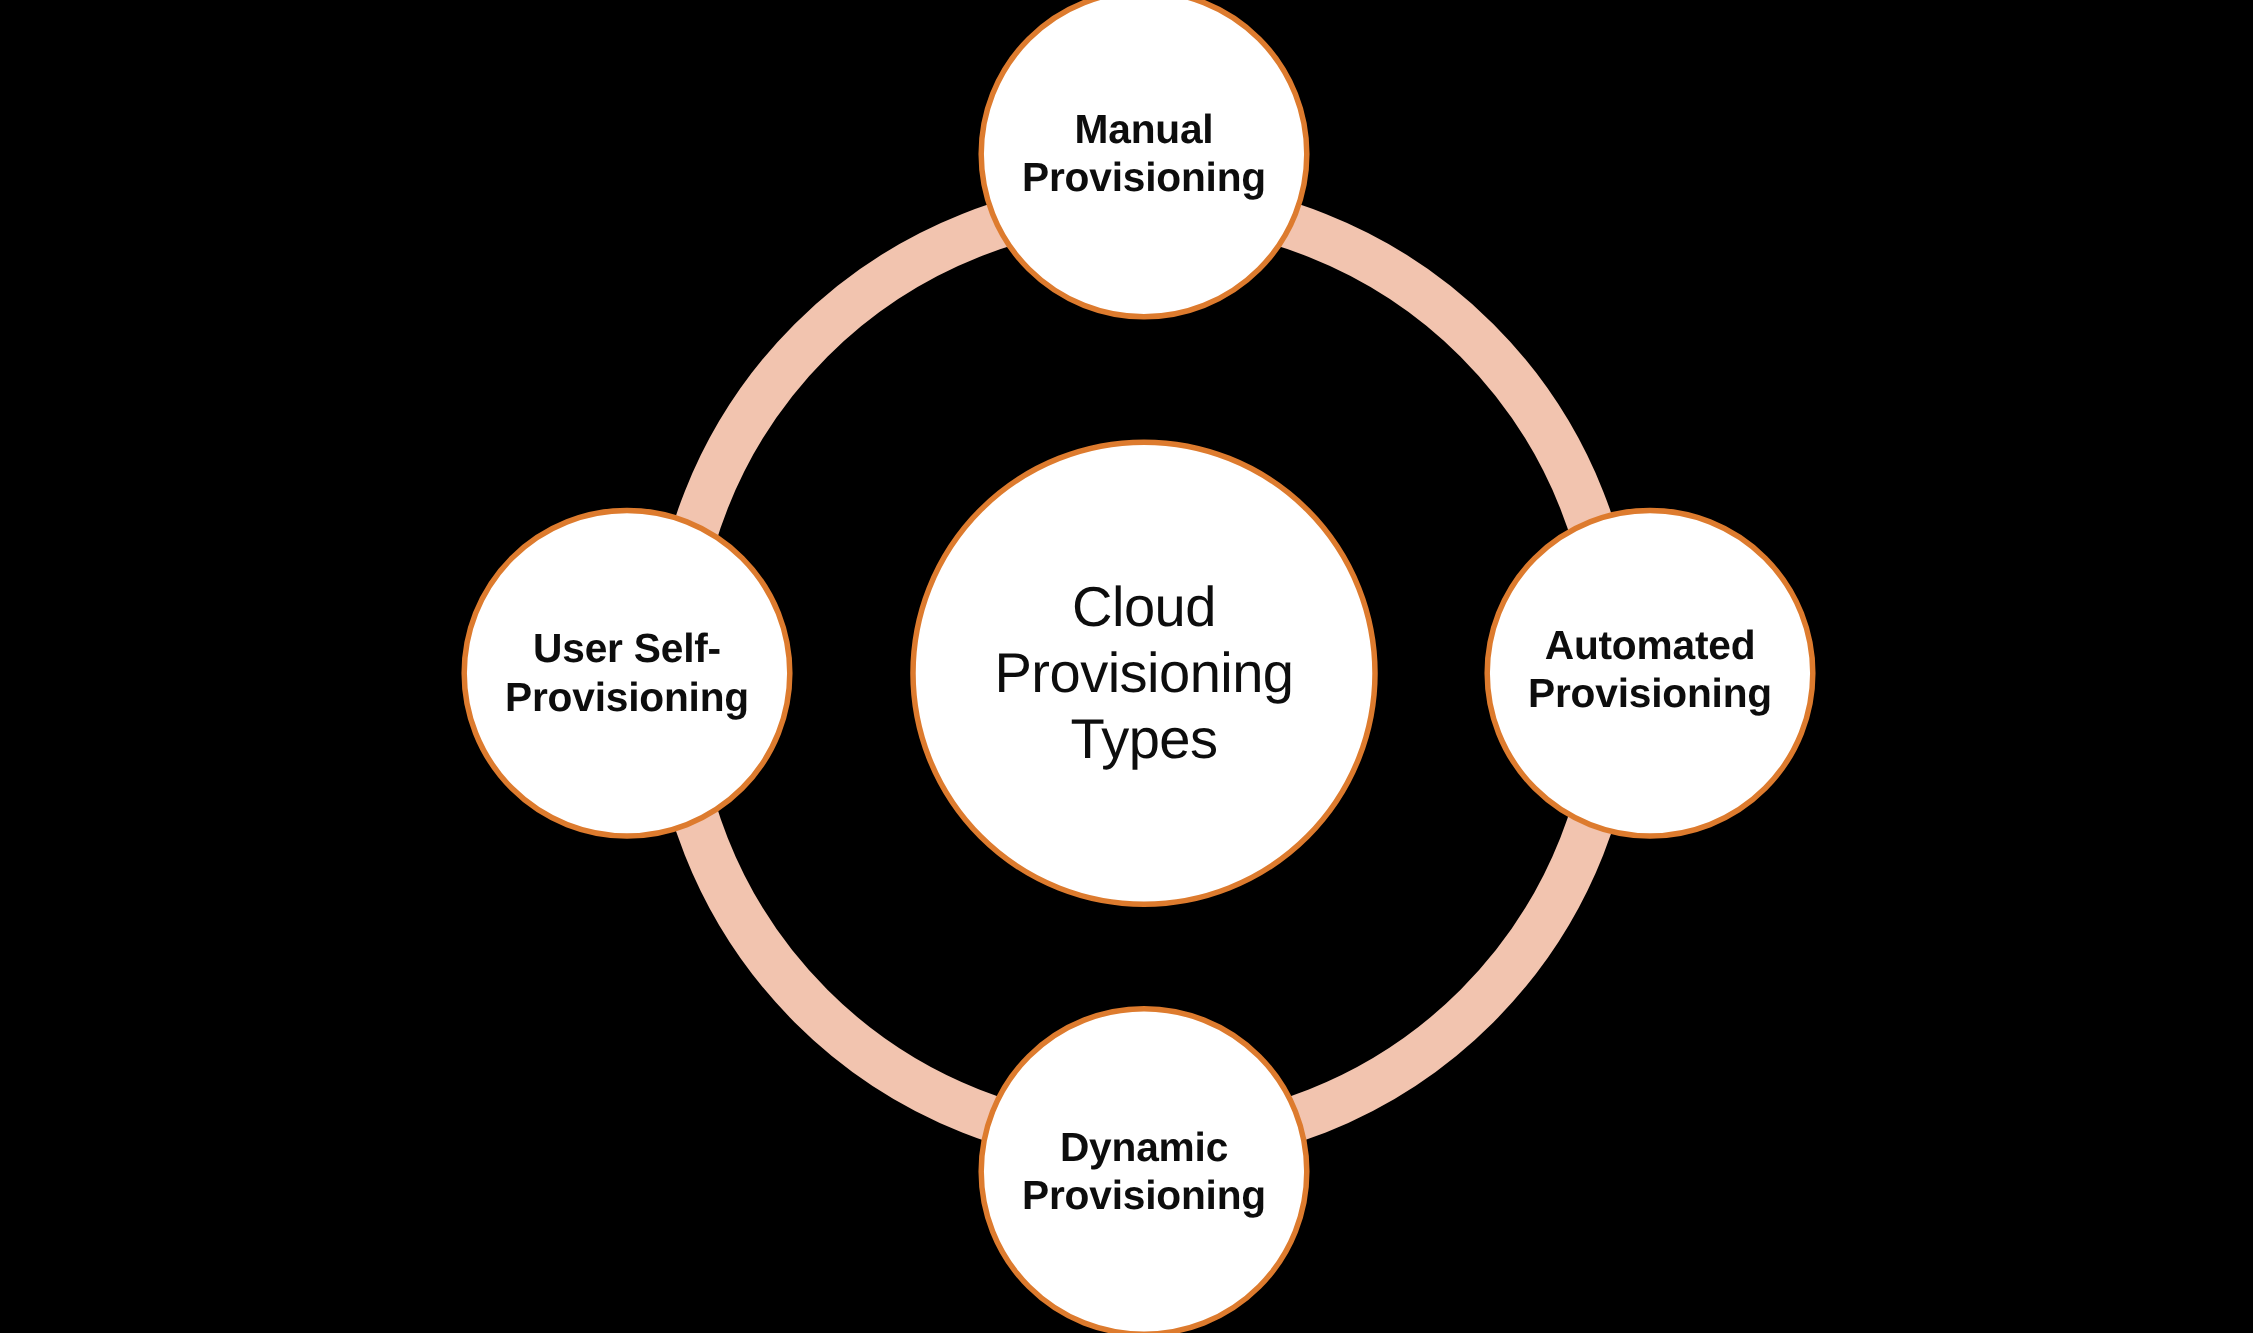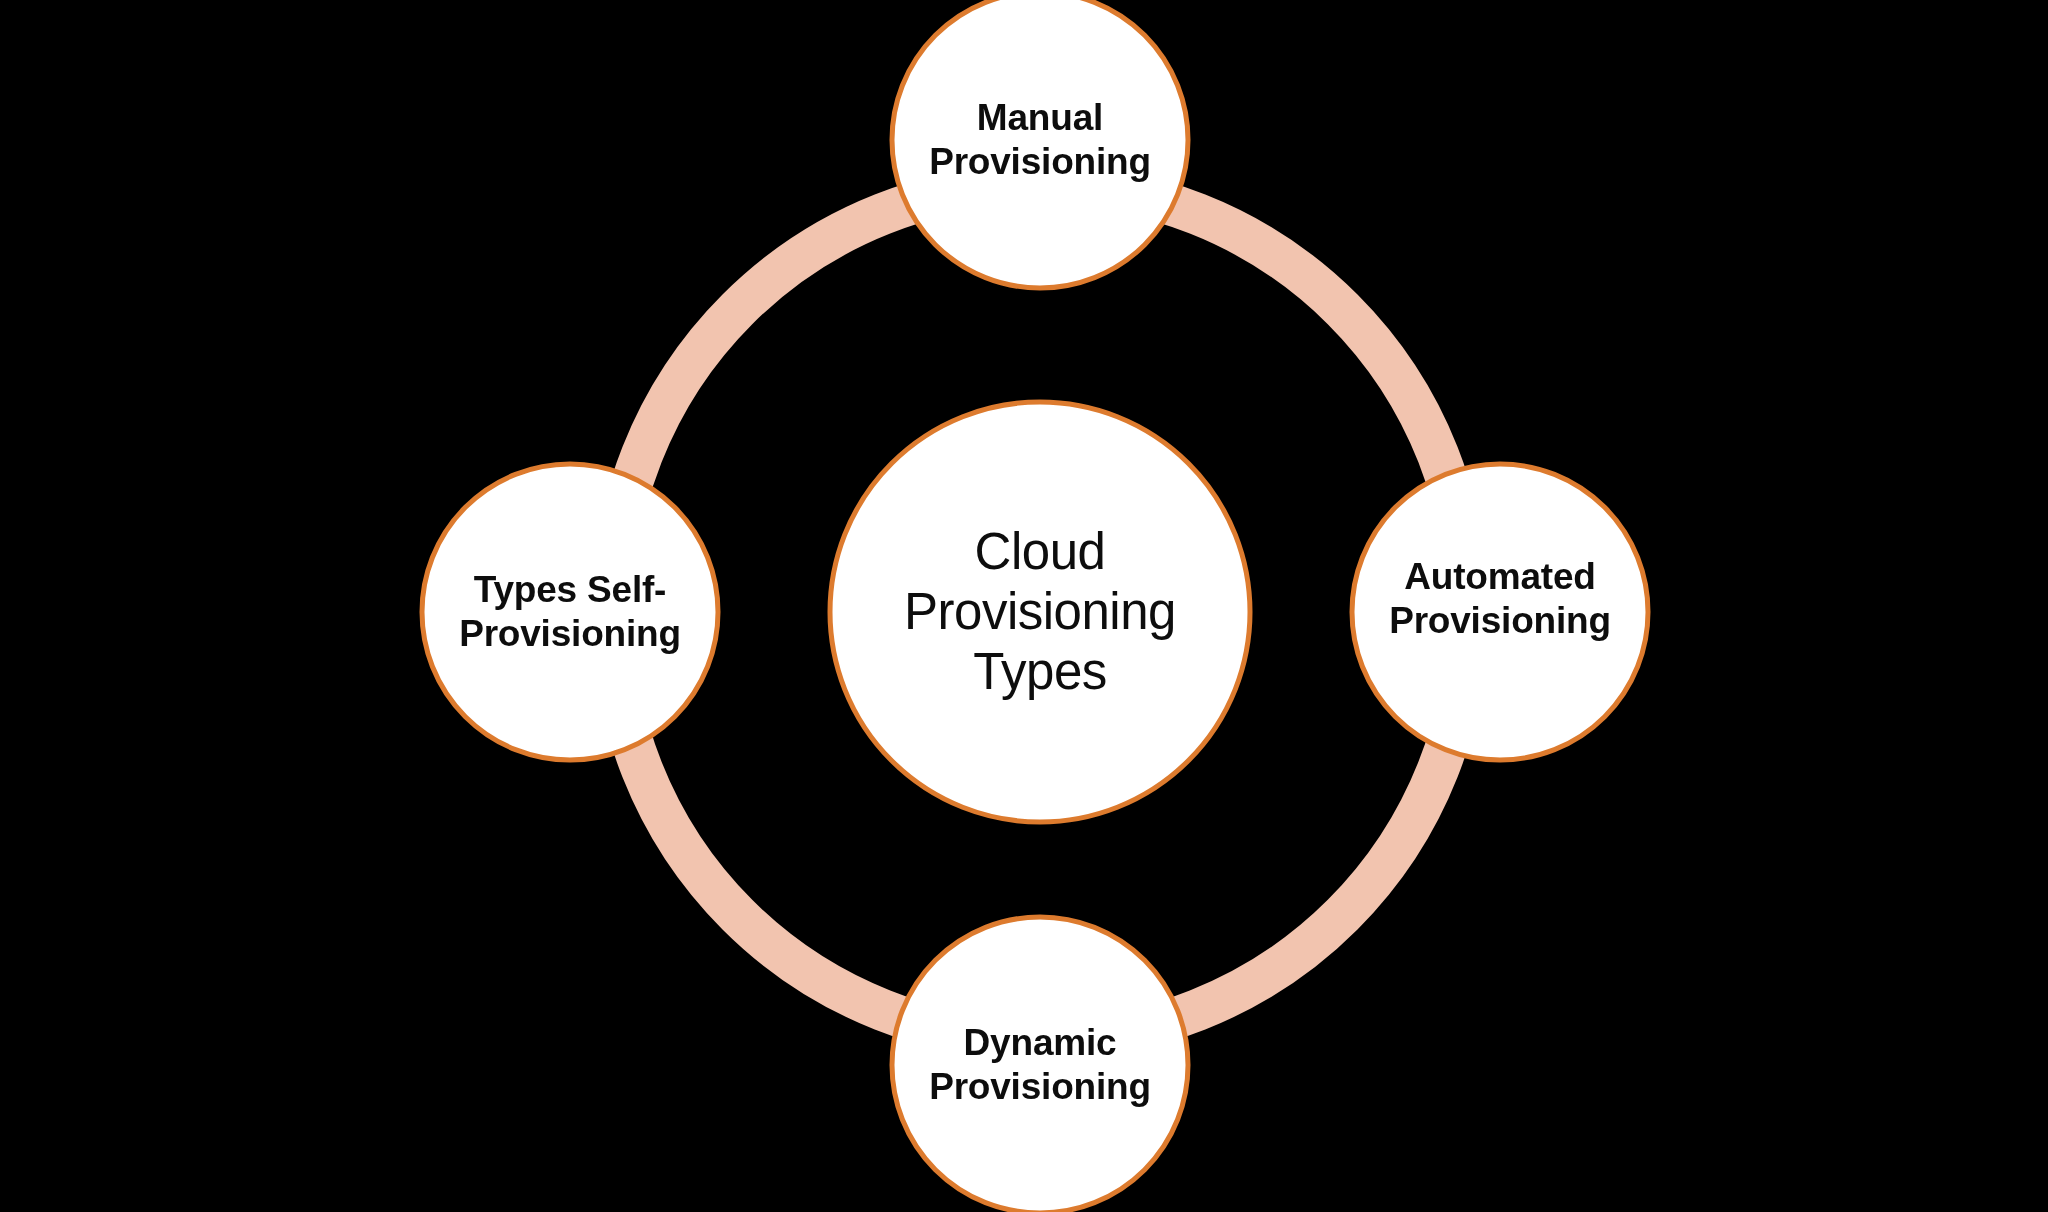--- a/index.html
+++ b/index.html
@@ -44,21 +44,21 @@
     font-weight: 700;
     letter-spacing: -0.2px;
   }
   .hub-label {
     font-size: 51px;
     font-weight: 400;
     letter-spacing: -0.5px;
   }
   
   #label-top    { left: 890px;  top: -10px;   width: 300px; height: 300px; }
-  #label-right  { left: 1350px; top: 449px;   width: 300px; height: 300px; }
+  #label-right  { left: 1350px; top: 459px;   width: 300px; height: 300px; }
   #label-bottom { left: 890px;  top: 915px;   width: 300px; height: 300px; }
   #label-left   { left: 420px;  top: 462px;   width: 300px; height: 300px; }
   #label-hub    { left: 830px;  top: 402px;   width: 420px; height: 420px; }
 </style>
 </head>
 <body>
 
 <div id="diagram-root">
 
   <svg id="diagram-svg" viewBox="0 0 2048 1212" xmlns="http://www.w3.org/2000/svg">
@@ -84,16 +84,16 @@
 
   <div class="node-label satellite-label" id="label-top">Manual
 Provisioning</div>
 
   <div class="node-label satellite-label" id="label-right">Automated
 Provisioning</div>
 
   <div class="node-label satellite-label" id="label-bottom">Dynamic
 Provisioning</div>
 
-  <div class="node-label satellite-label" id="label-left">Types Self-
+  <div class="node-label satellite-label" id="label-left">User Self-
 Provisioning</div>
 
 </div>
 
 </body></html>

